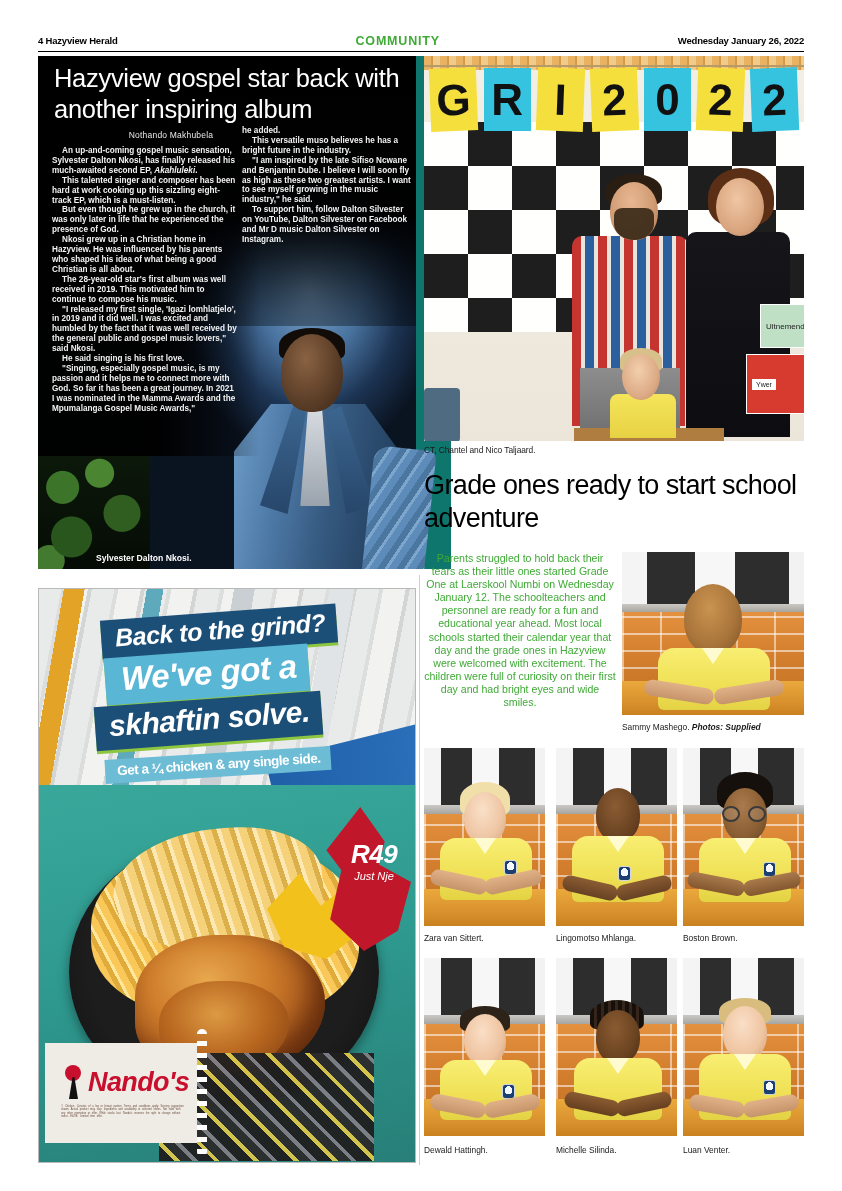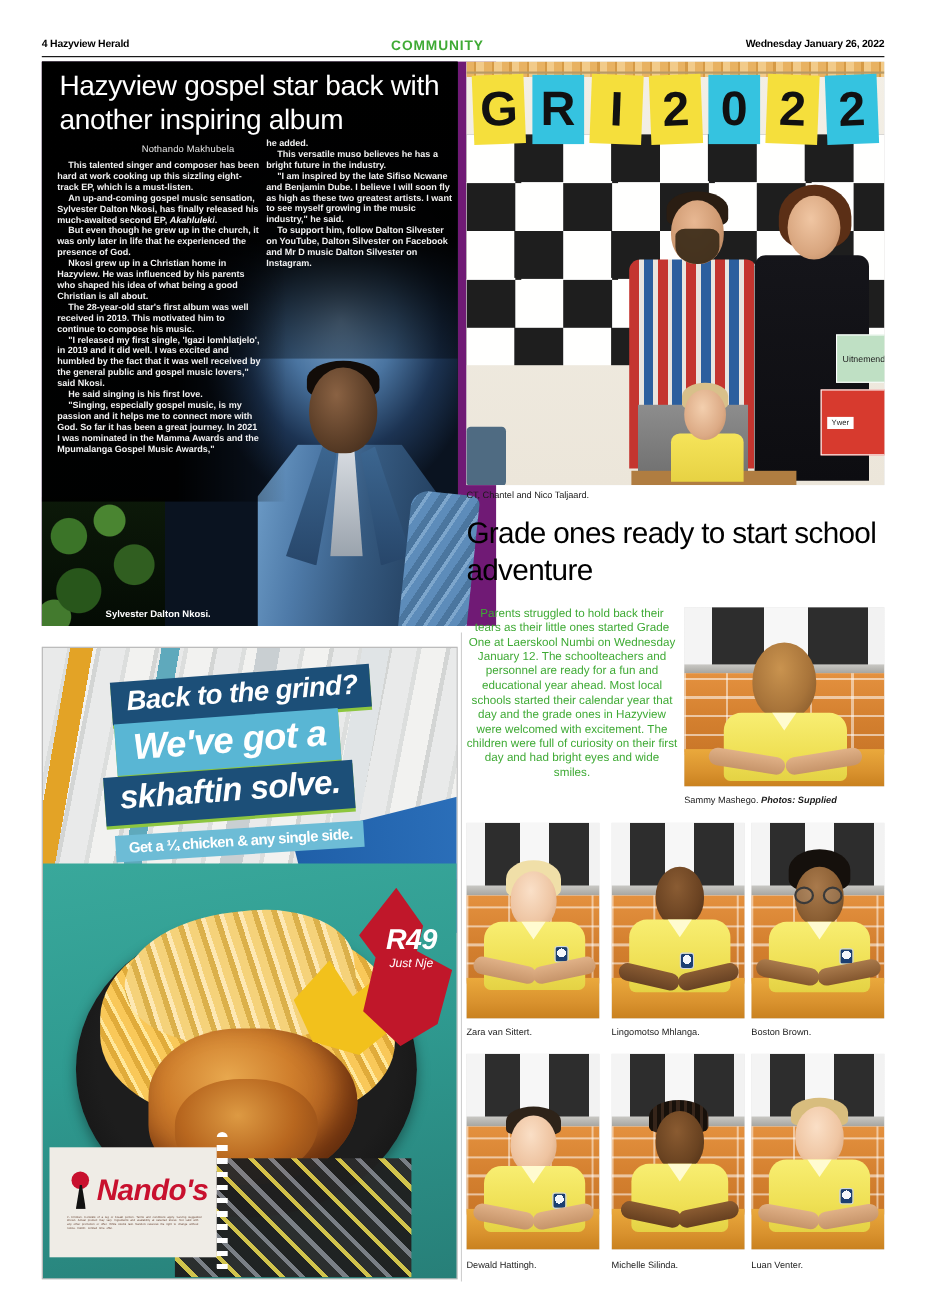--- a/index.html
+++ b/index.html
@@ -17,21 +17,21 @@
     display: flex; align-items: center; justify-content: space-between;
     border-bottom: 1.5px solid #000;
   }
   .masthead-left  { font-size: 9.5px; font-weight: bold; color: #000; letter-spacing: -0.2px; }
   .masthead-mid   { font-size: 12.5px; font-weight: bold; color: #3faa35; letter-spacing: 0.8px; }
   .masthead-right { font-size: 9.5px; font-weight: bold; color: #000; letter-spacing: -0.2px; }
 
   
   .art1 {
     position: absolute; left: 38px; top: 56px; width: 413px; height: 513px;
-    background: #701a75; color: #fff; overflow: hidden;
+    background: #0f766e; color: #fff; overflow: hidden;
   }
   .art1-photo {
     position: absolute; left: 0; top: 0; width: 378px; height: 513px;
     background:
       radial-gradient(ellipse 130px 170px at 72% 46%, #7ea7cf 0%, #4a74a0 38%, #1c3352 70%, #0a1320 100%),
       radial-gradient(circle at 14% 72%, #2f5a22 0%, #16300f 45%, #040a04 100%),
       linear-gradient(180deg, #050505 0%, #0a1018 50%, #04080c 100%);
   }
   
   .p1-head {
@@ -442,22 +442,22 @@
       <div class="p1-hair"></div>
       <div class="p1-head"></div>
     </div>
     <div class="art1-scrim-top"></div>
     <div class="art1-scrim"></div>
 
     <div class="art1-inner">
       <div class="art1-head">Hazyview gospel star back with another inspiring album</div>
       <div class="art1-byline">Nothando Makhubela</div>
       <div class="art1-col c1">
+        <p>An up-and-coming gospel music sensation, Sylvester Dalton Nkosi, has finally released his much-awaited second EP, <em>Akahluleki</em>.</p>
         <p>This talented singer and composer has been hard at work cooking up this sizzling eight-track EP, which is a must-listen.</p>
-        <p>An up-and-coming gospel music sensation, Sylvester Dalton Nkosi, has finally released his much-awaited second EP, <em>Akahluleki</em>.</p>
         <p>But even though he grew up in the church, it was only later in life that he experienced the presence of God.</p>
         <p>Nkosi grew up in a Christian home in Hazyview. He was influenced by his parents who shaped his idea of what being a good Christian is all about.</p>
         <p>The 28-year-old star's first album was well received in 2019. This motivated him to continue to compose his music.</p>
         <p>"I released my first single, 'Igazi lomhlatjelo', in 2019 and it did well. I was excited and humbled by the fact that it was well received by the general public and gospel music lovers," said Nkosi.</p>
         <p>He said singing is his first love.</p>
         <p>"Singing, especially gospel music, is my passion and it helps me to connect more with God. So far it has been a great journey. In 2021 I was nominated in the Mamma Awards and the Mpumalanga Gospel Music Awards,"</p>
       </div>
       <div class="art1-col c2">
         <p class="noind">he added.</p>
         <p>This versatile muso believes he has a bright future in the industry.</p>

